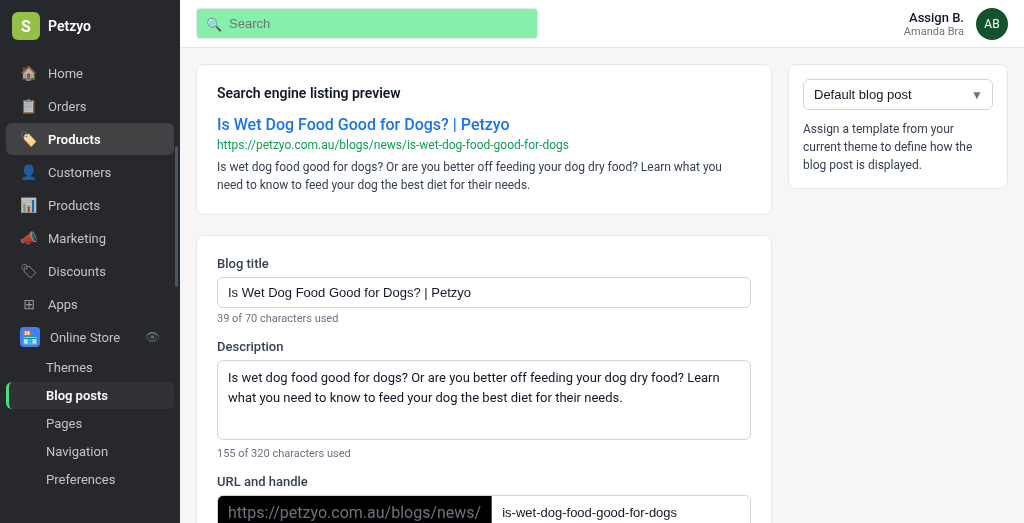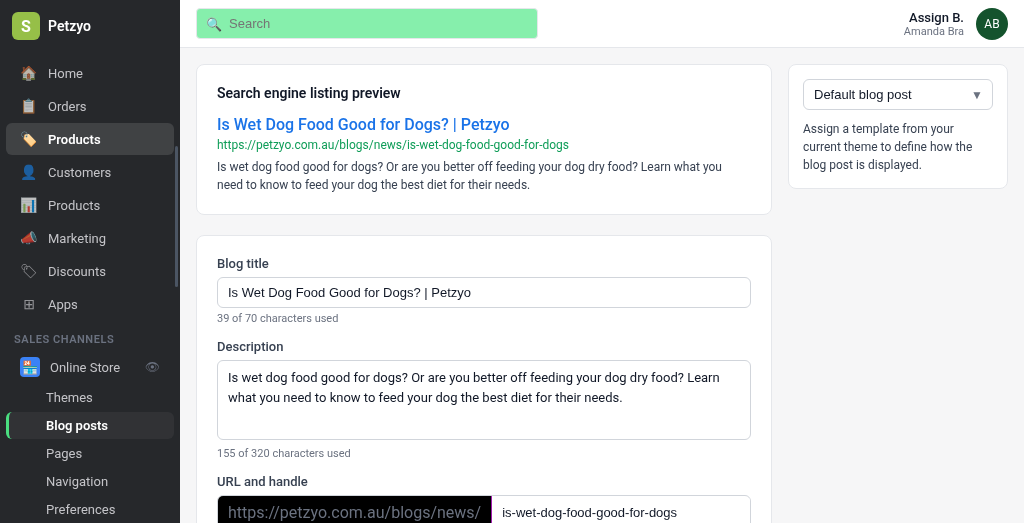--- a/index.html
+++ b/index.html
@@ -359,21 +359,20 @@
       </div>
       <div class="nav-item">
         <span class="nav-icon">🏷</span>
         <span>Discounts</span>
       </div>
       <div class="nav-item">
         <span class="nav-icon">⊞</span>
         <span>Apps</span>
       </div>
 
-      <div class="section-label">SALES CHANNELS</div>
 
       <div class="channel-item">
         <div class="ch-icon" style="background:#3b82f6; font-size:13px;">🏪</div>
         <span>Online Store</span>
         <span class="channel-eye">👁</span>
       </div>
       <div class="sub-item">
         <span>Themes</span>
       </div>
       <div class="sub-item active">

